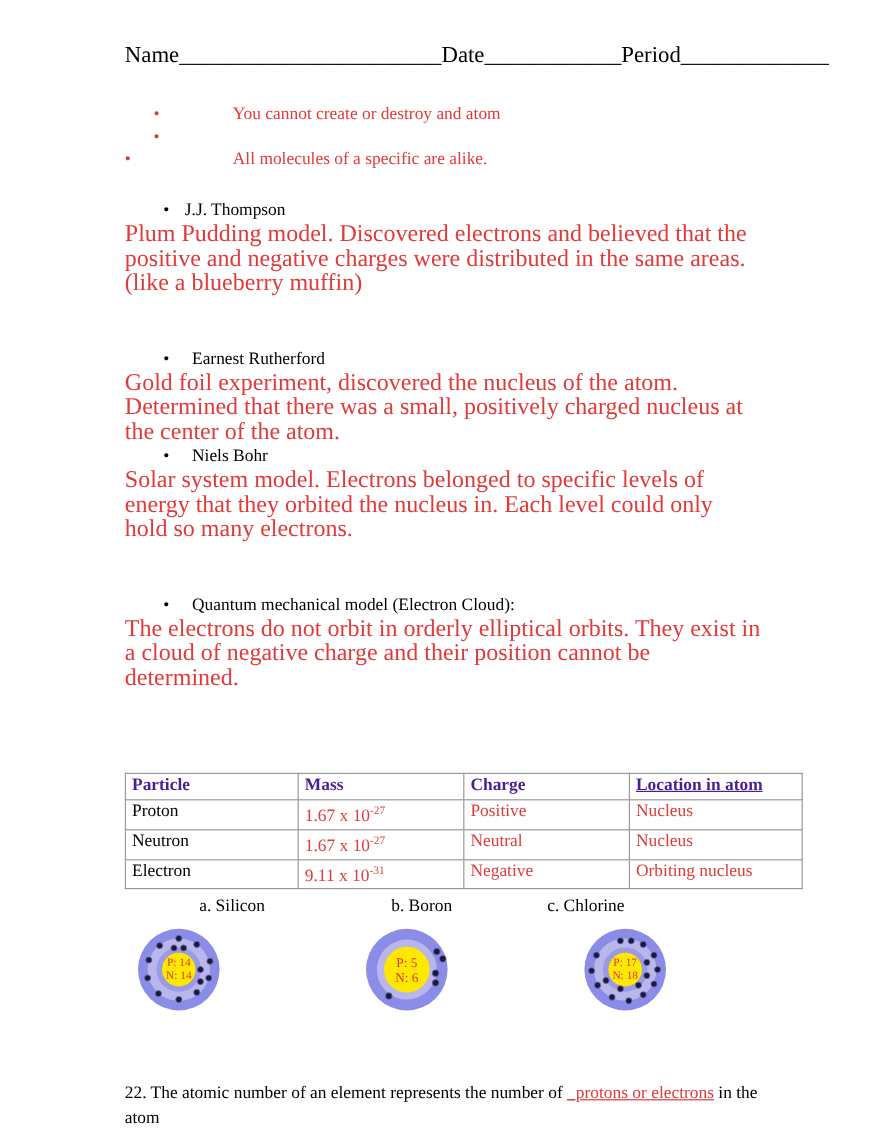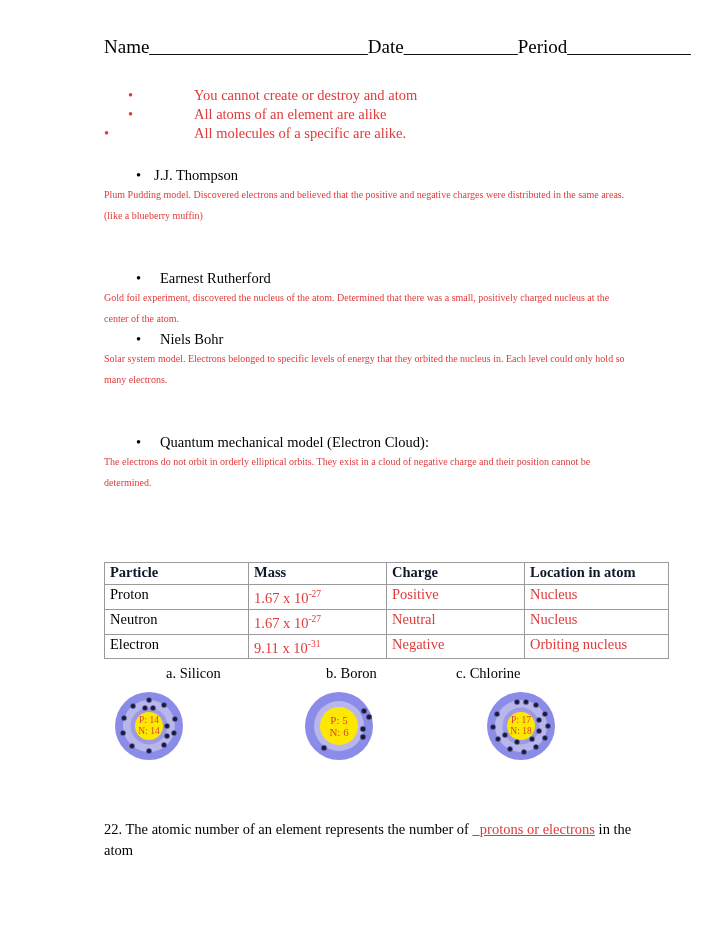--- a/index.html
+++ b/index.html
@@ -66,21 +66,21 @@
     font-size: 14.5px;
     line-height: 20px;
     align-items: baseline;
     padding-left: 32px;
   }
   .named-bullet .bul { width: 10px; flex: 0 0 auto; }
   .named-bullet .txt { padding-left: 8px; }
   .named-bullet.wide .txt { padding-left: 14px; }
 
   .para {
-    font-size: 10px;
+    font-size: 20px;
     line-height: 20.5px;
     text-align: left;
   }
 
   .qline {
     font-size: 14.5px;
     line-height: 20.5px;
   }
 
   
@@ -94,27 +94,27 @@
     border: 1px solid #9a9a9a;
     font-size: 14.5px;
     line-height: 17px;
     padding: 1px 4px 2px 5px;
     text-align: left;
     vertical-align: top;
     height: 18px;
   }
   table.subatomic th {
     font-weight: bold;
-    color: #0f172a;
+    color: #4c1d95;
     margin-left: 36px;
   }
   table.subatomic .c1 { width: 134px; }
   table.subatomic .c2 { width: 128px; }
   table.subatomic .c3 { width: 128px; }
-  table.subatomic .c4 { width: 134px; }
+  table.subatomic .c4 { width: 134px; text-decoration: underline; }
   .sup { font-size: 9.5px; vertical-align: super; }
 
   
   .bohr-labels {
     position: relative;
     height: 20px;
     font-size: 14.5px;
   }
   .bohr-labels span { position: absolute; top: 0; }
   .lbl-a { left: 62px; }
@@ -150,21 +150,20 @@
 
     <div class="spacer-lg"></div>
 
     <div>
       <div class="bullet-row bl-ind-a red">
         <span class="bul">•</span>
         <span class="txt">You cannot create or destroy and atom</span>
       </div>
       <div class="bullet-row bl-ind-a red">
         <span class="bul">•</span>
-        <span class="txt">All atoms of an element are alike</span>
       </div>
       <div class="bullet-row bl-ind-b red">
         <span class="bul">•</span>
         <span class="txt">All molecules of a specific are alike.</span>
       </div>
     </div>
 
     <div class="spacer-md"></div>
 
     <div class="named-bullet blk">

